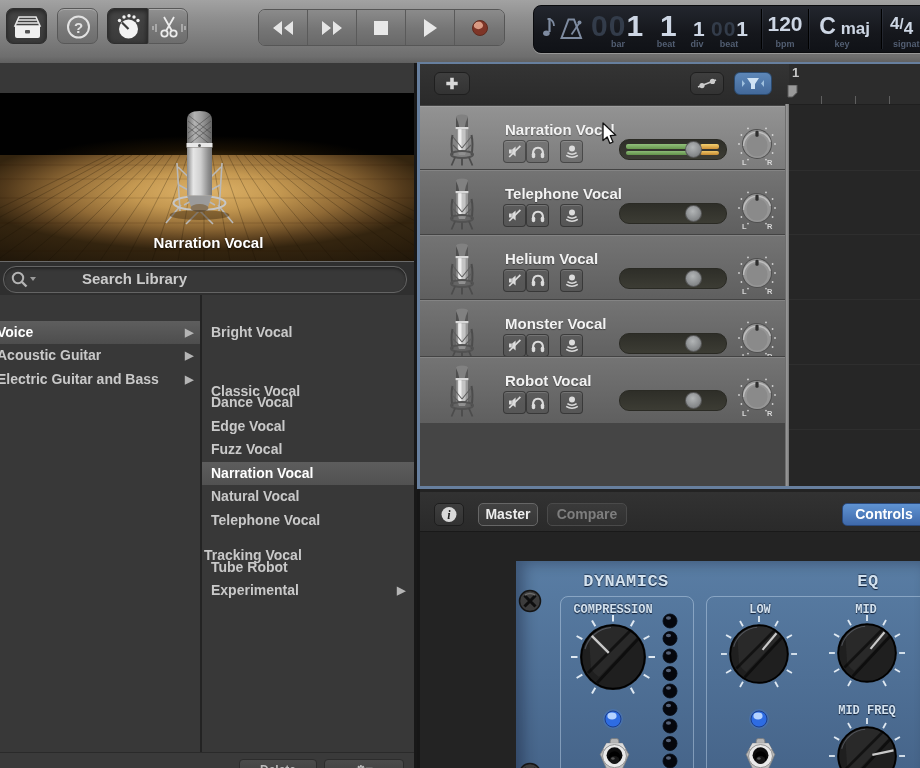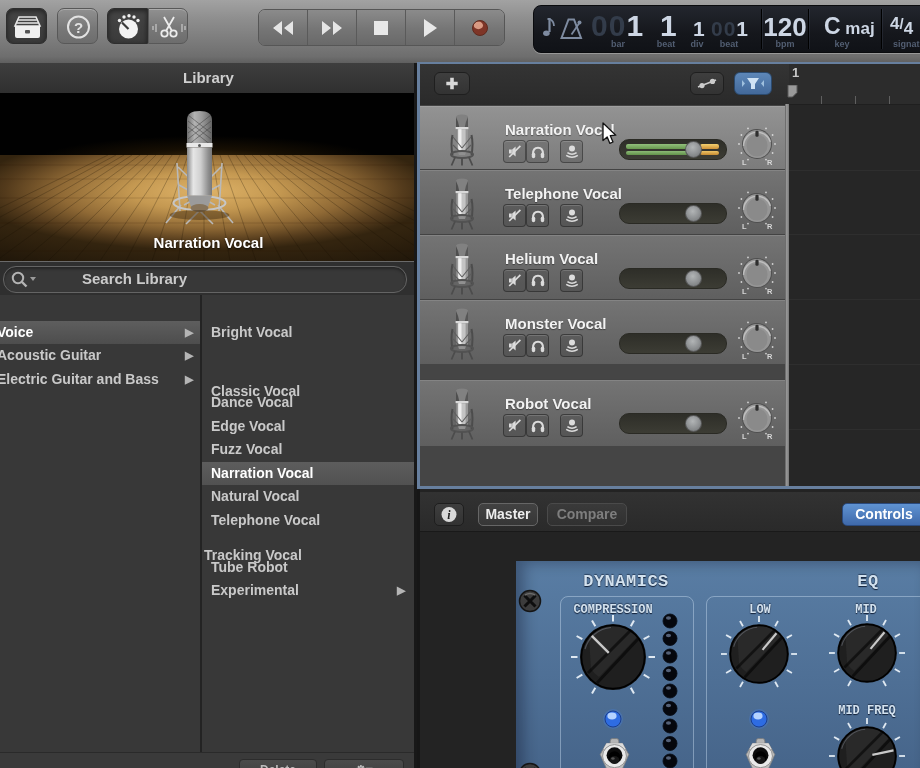--- a/index.html
+++ b/index.html
@@ -140,32 +140,31 @@
     </svg>
     <div class="abs" style="left:57px;top:3px;font-size:30px;letter-spacing:1px;"><span class="lcddim">00</span><span class="lcdbig">1</span></div>
     <div class="lcdlabel" style="left:60px;top:33px;width:48px;">bar</div>
     <div class="abs lcdbig" style="left:126px;top:3px;font-size:30px;">1</div>
     <div class="lcdlabel" style="left:112px;top:33px;width:40px;">beat</div>
     <div class="abs lcdbig" style="left:159px;top:11px;font-size:21px;">1</div>
     <div class="lcdlabel" style="left:148px;top:33px;width:30px;">div</div>
     <div class="abs" style="left:177px;top:11px;font-size:21px;letter-spacing:1px;"><span class="lcddim">00</span><span class="lcdbig">1</span></div>
     <div class="lcdlabel" style="left:177px;top:33px;width:36px;">beat</div>
     <div class="lcddiv" style="left:227px;"></div>
-    <div class="abs lcdbig" style="left:229px;top:6px;width:44px;text-align:center;font-size:26px;">120</div>
+    <div class="abs lcdbig" style="left:229px;top:6px;width:44px;text-align:center;font-size:21px;">120</div>
     <div class="lcdlabel" style="left:229px;top:33px;width:44px;">bpm</div>
     <div class="lcddiv" style="left:274px;"></div>
-    <div class="abs lcdbig" style="left:290px;top:7px;width:64px;text-align:left;font-size:23px;">C<span style="font-size:17px;"> maj</span></div>
+    <div class="abs lcdbig" style="left:272px;top:7px;width:64px;text-align:right;font-size:23px;">C<span style="font-size:17px;"> maj</span></div>
     <div class="lcdlabel" style="left:276px;top:33px;width:64px;">key</div>
     <div class="lcddiv" style="left:347px;"></div>
     <div class="abs lcdbig" style="left:356px;top:8px;font-size:17px;">4<span style="font-size:15px;">/</span><span style="position:relative;top:5px;">4</span></div>
     <div class="lcdlabel" style="left:356px;top:33px;width:42px;text-align:left;padding-left:3px;">signatu</div>
   </div>
 </div>
 <div class="abs" id="library">
-  <div class="abs" id="libhead">Library</div>
   <div class="abs" id="scene">
     <svg width="417" height="168" viewBox="0 0 417 168">
       <defs>
         <radialGradient id="wallglow" cx="0.5" cy="1.1" r="0.42">
           <stop offset="0" stop-color="#44300f"></stop>
             <stop offset="50%" stop-color="#170f03"></stop>
             <stop offset="100%" stop-color="#010101"></stop>
         </radialGradient>
         <radialGradient id="floorlight" cx="0.49" cy="0.34" r="0.56">
           <stop offset="0" stop-color="#dfb368"></stop>
@@ -528,21 +527,21 @@
         <circle cx="29.0" cy="32.6" r="0.9" fill="rgba(235,235,235,.8)"></circle>
         <circle cx="20" cy="17" r="15" fill="#4f4f4f"></circle>
         <circle cx="20" cy="17" r="14" fill="#969696"></circle>
         <path d="M6.5 19 A 13.8 13.8 0 0 1 33.5 15" stroke="rgba(255,255,255,.38)" stroke-width="1.5" fill="none"></path>
         <ellipse cx="20" cy="18.5" rx="10.5" ry="11" fill="#8a8a8a"></ellipse>
         <rect x="18.4" y="3.8" width="3.2" height="6" rx="1.2" fill="#2e2e2e"></rect>
         <text x="5" y="38" font-size="7.5" font-weight="bold" fill="#d8d8d8" font-family="Liberation Sans">L</text>
         <text x="30" y="38" font-size="7.5" font-weight="bold" fill="#d8d8d8" font-family="Liberation Sans">R</text>
       </svg>
   </div>
-  <div class="trow" style="top:315px;height:66px;">
+  <div class="trow" style="top:292px;height:66px;">
     <svg class="abs micsvg" style="left:26px;top:8px;" width="32" height="52" viewBox="0 0 32 52">
         <path d="M10 3 Q10 0.5 16 0.5 Q22 0.5 22 3 L22 13 L10 13 Z" fill="#818181"></path>
         <path d="M10 13 L10 3 Q12.5 8 13.2 13 Z" fill="#4f4f4f"></path>
         <path d="M22 13 L22 3 Q19.5 8 18.8 13 Z" fill="#575757"></path>
         <rect x="9.6" y="13" width="12.8" height="2.2" fill="#d9d9d9"></rect>
         <rect x="10" y="15.2" width="12" height="21.5" fill="#c4c4c4"></rect>
         <rect x="12.3" y="15.2" width="3.2" height="21.5" fill="#eeeeee"></rect>
         <rect x="10" y="15.2" width="1.7" height="21.5" fill="#878787"></rect>
         <rect x="19.6" y="15.2" width="2.4" height="21.5" fill="#989898"></rect>
         <path d="M6.5 21 Q4.5 30 6.5 41 M25.5 21 Q27.5 30 25.5 41" stroke="#4c4c4c" stroke-width="2" fill="none"></path>

